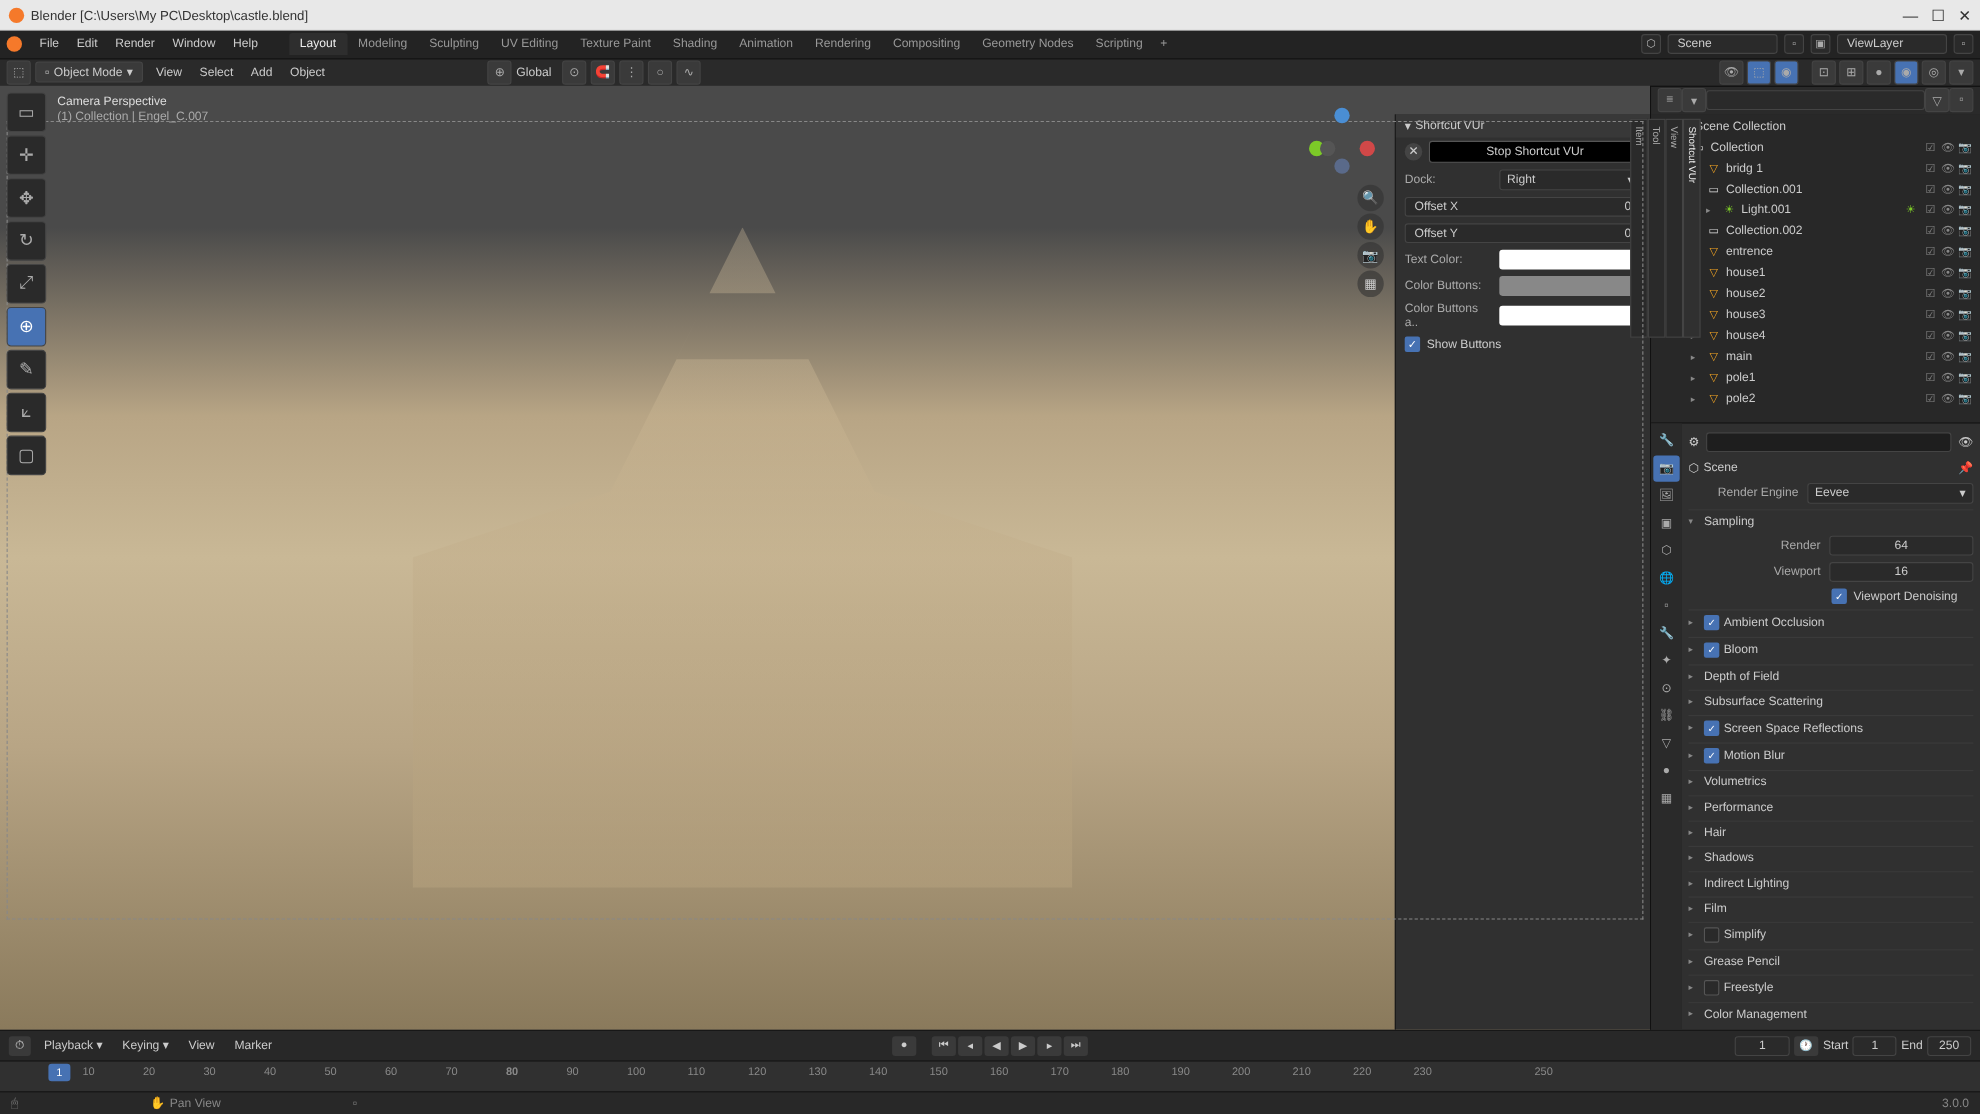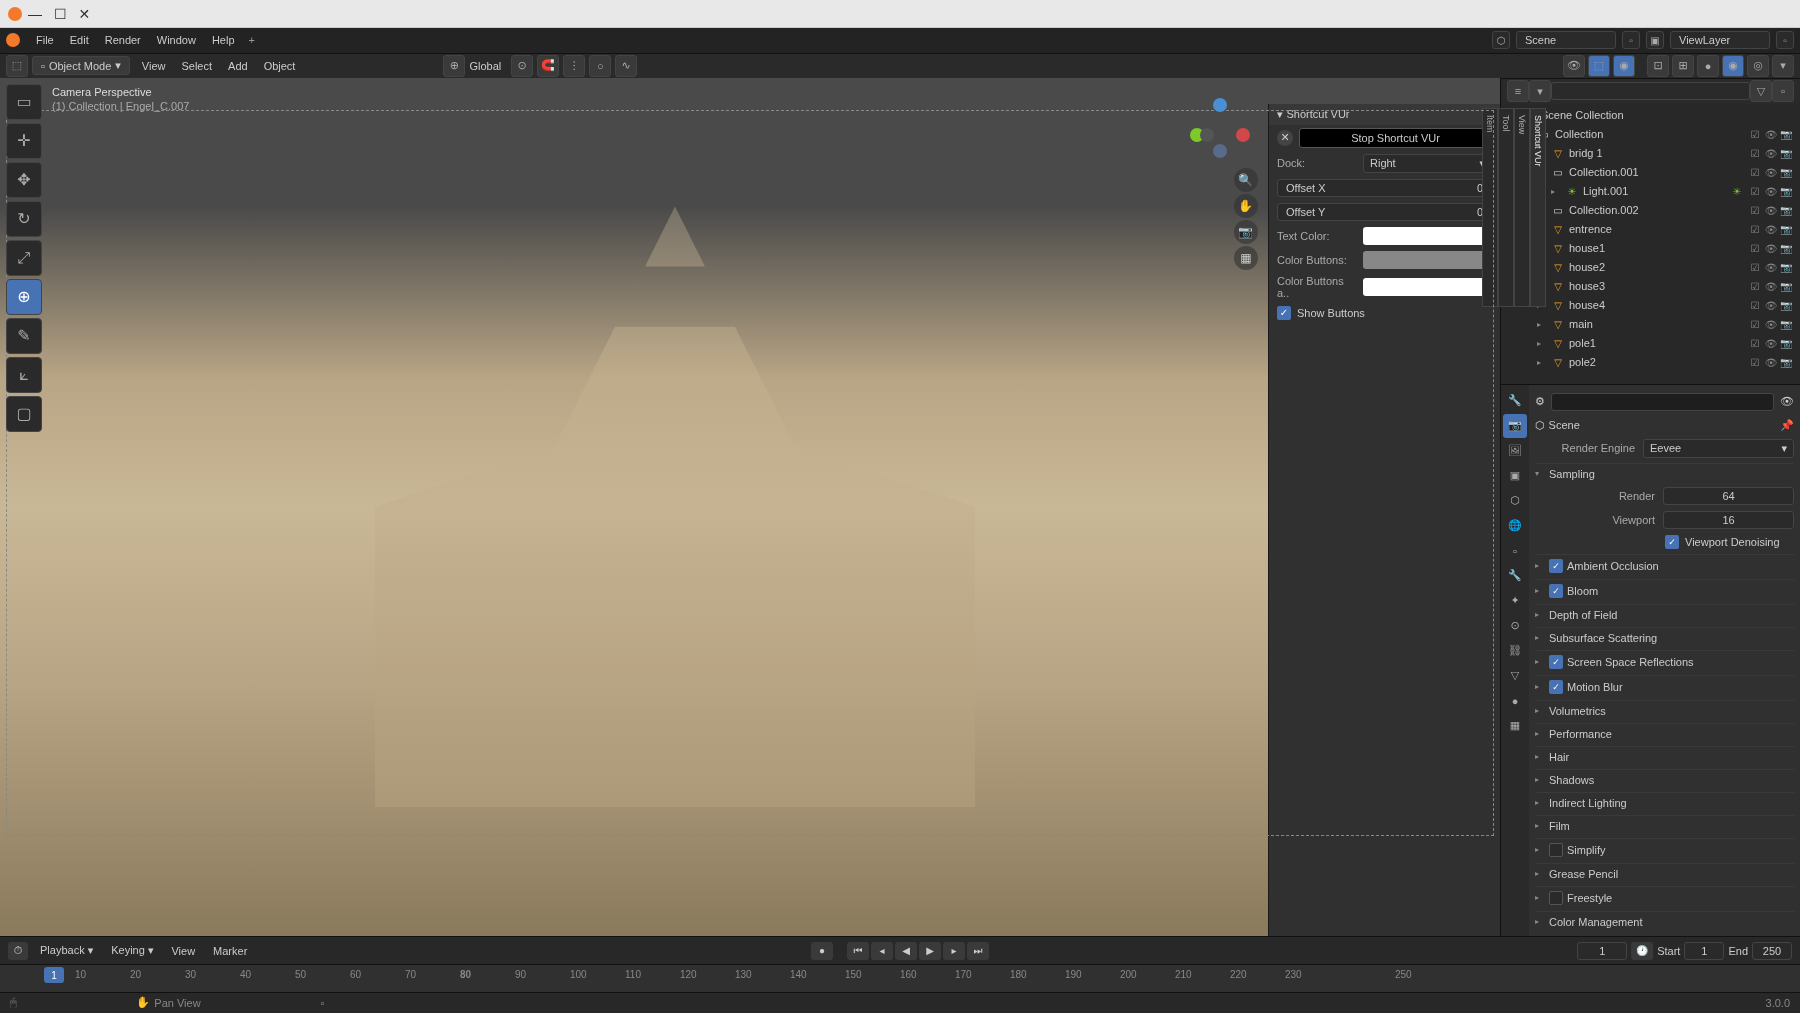--- a/index.html
+++ b/index.html
@@ -118,36 +118,50 @@
 .timeline-ruler .playhead { position: absolute; left: 44px; top: 2px; width: 20px; height: 16px; background: #4772b3; border-radius: 3px; display: flex; align-items: center; justify-content: center; color: #fff; font-size: 10px; }
 
 .statusbar { height: 22px; background: #282828; display: flex; align-items: center; padding: 0 10px; font-size: 11px; color: #888; border-top: 1px solid #111; }
 .statusbar .right { margin-left: auto; }
 </style>
 </head>
 <body>
 
 <div class="titlebar">
   <div class="blender-logo"></div>
+  <div class="title-text">Blender [C:\Users\My PC\Desktop\castle.blend]</div>
   <div class="win-controls">
     <span>—</span>
     <span>☐</span>
     <span>✕</span>
   </div>
 </div>
 
 <div class="app">
 
   <div class="menubar">
     <div class="blender-logo"></div>
     <div class="menu-item">File</div>
     <div class="menu-item">Edit</div>
     <div class="menu-item">Render</div>
     <div class="menu-item">Window</div>
     <div class="menu-item">Help</div>
+    <div class="workspace-tabs" id="workspace-tabs">
+        <div class="workspace-tab active">Layout</div>
+        <div class="workspace-tab">Modeling</div>
+        <div class="workspace-tab">Sculpting</div>
+        <div class="workspace-tab">UV Editing</div>
+        <div class="workspace-tab">Texture Paint</div>
+        <div class="workspace-tab">Shading</div>
+        <div class="workspace-tab">Animation</div>
+        <div class="workspace-tab">Rendering</div>
+        <div class="workspace-tab">Compositing</div>
+        <div class="workspace-tab">Geometry Nodes</div>
+        <div class="workspace-tab">Scripting</div>
+      </div>
     <div class="plus-tab">+</div>
     <div class="right-section">
       <div class="btn-icon">⬡</div>
       <div class="scene-field">Scene</div>
       <div class="btn-icon">▫</div>
       <div class="btn-icon">▣</div>
       <div class="layer-field">ViewLayer</div>
       <div class="btn-icon">▫</div>
     </div>
   </div>

